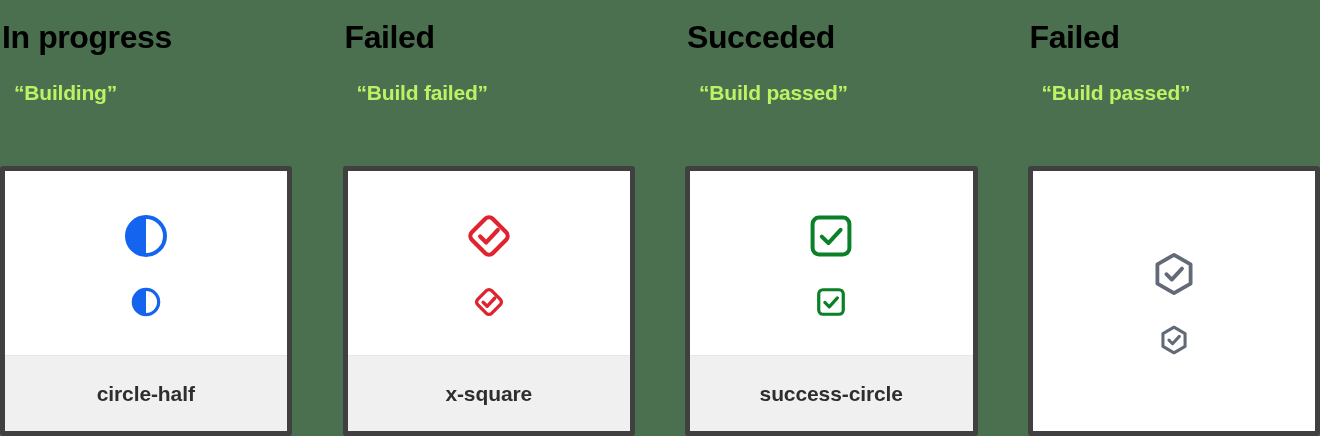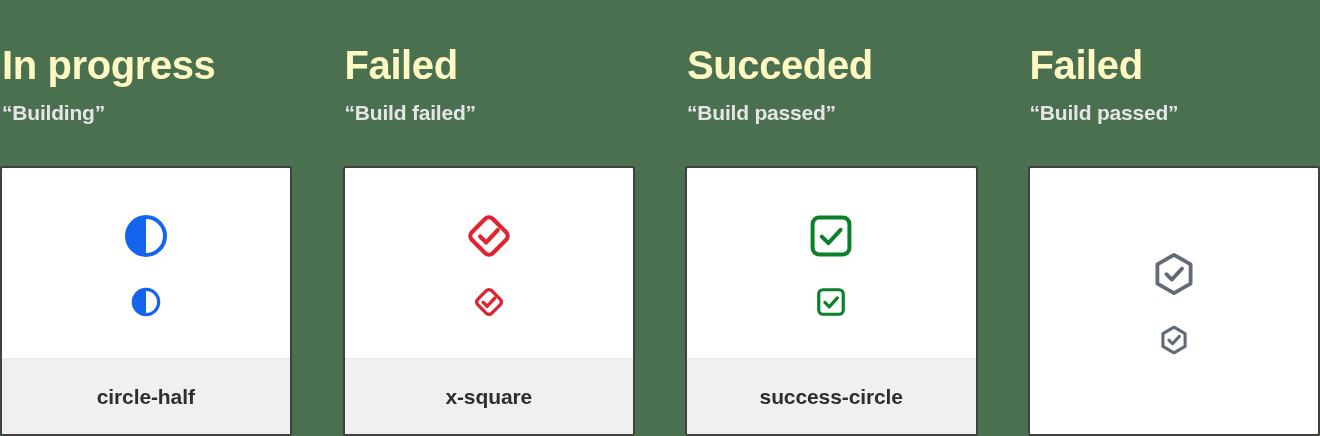--- a/index.html
+++ b/index.html
@@ -32,44 +32,44 @@
   }
 
   .head {
     padding-left: 2px;
     height: 166px;
     box-sizing: border-box;
   }
 
   .title {
     margin: 0;
-    padding-top: 44px;
-    font-size: 40px;
+    padding-top: 20px;
+    font-size: 32px;
     line-height: 1.08;
     font-weight: bold;
     letter-spacing: -0.4px;
-    color: #fef9c3;
+    color: #000000;
     white-space: nowrap;
   }
 
   .subtitle {
-    margin: 0;
+    margin: 12px;
     padding-top: 14px;
     font-size: 21px;
     line-height: 1.1;
     font-weight: bold;
     letter-spacing: -0.2px;
-    color: #e5e5e5;
+    color: #bef264;
     white-space: nowrap;
   }
 
   .card {
     flex: 1 1 auto;
     background: #ffffff;
-    border: 2px solid #404040;
+    border: 5px solid #404040;
     border-radius: 3px;
     box-sizing: border-box;
     display: flex;
     flex-direction: column;
     overflow: hidden;
   }
 
   .card-body {
     flex: 1 1 auto;
     display: flex;

